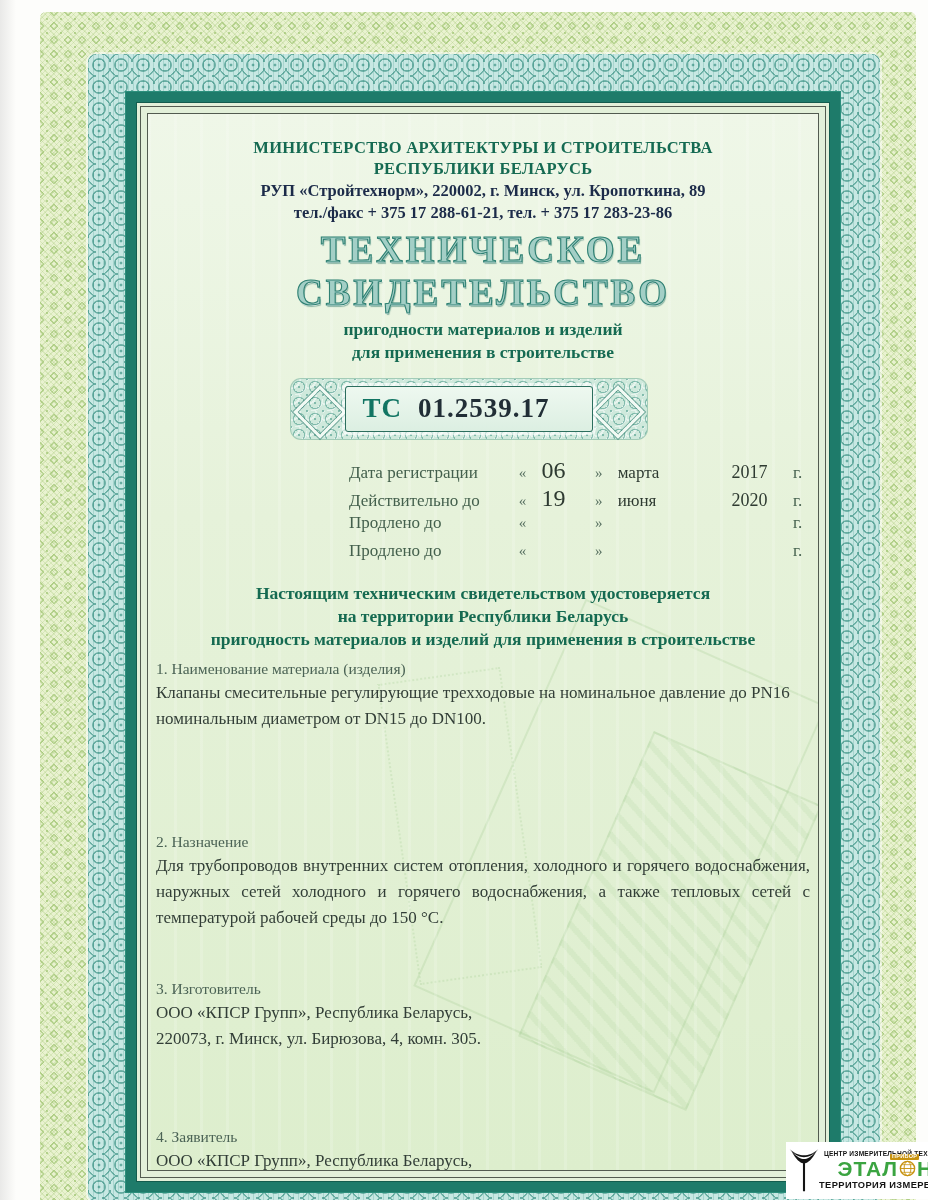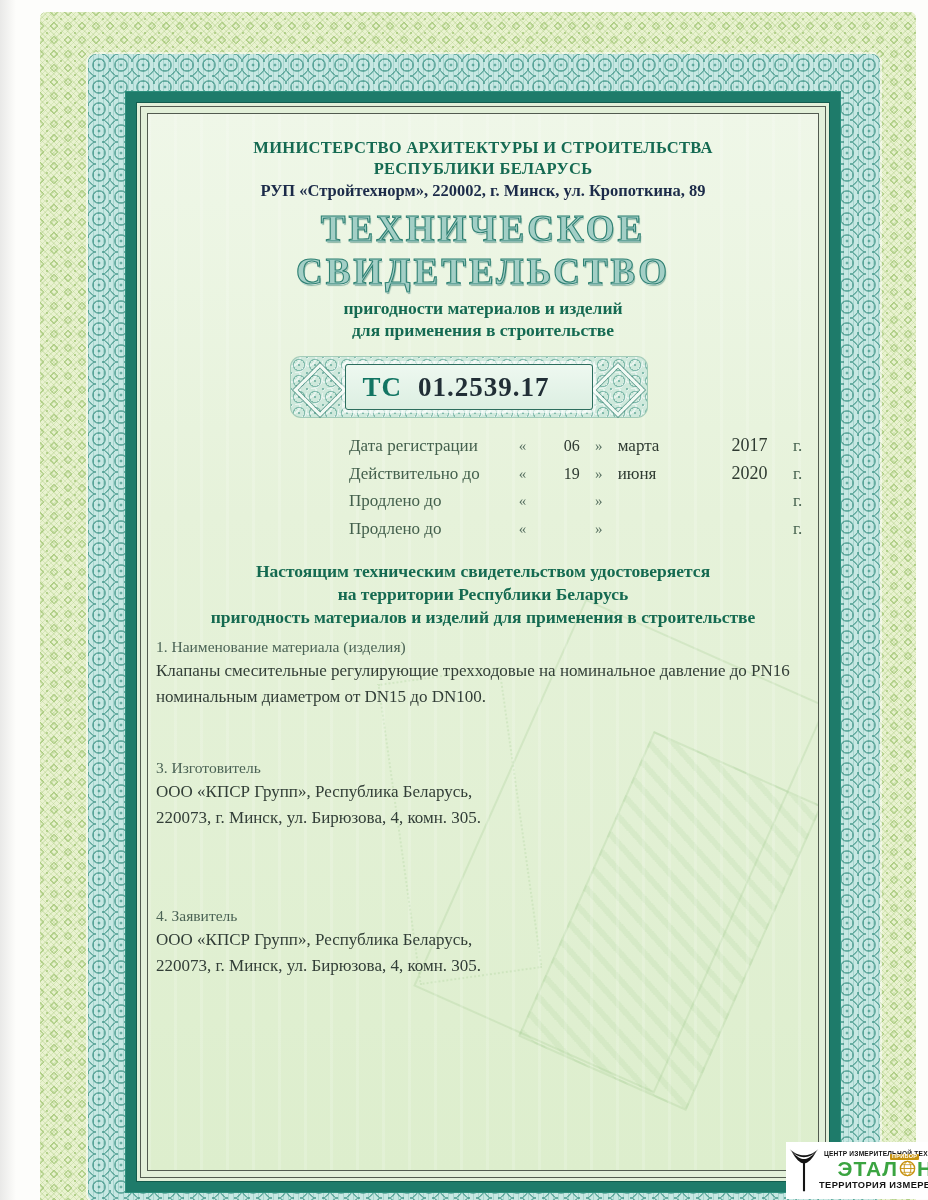--- a/index.html
+++ b/index.html
@@ -66,21 +66,21 @@
     box-shadow:0 0 0 3px rgba(255,255,255,.6);display:flex;align-items:center;justify-content:center;gap:16px;
     font-weight:bold;font-size:27px;}
   .badge-prefix{color:#127563;letter-spacing:1px;}
   .badge-number{color:#212e36;letter-spacing:1px;padding-right:26px;}
 
   
   .dates{margin:18px 0 0 195px;font-size:17px;}
   .date-row{display:flex;align-items:baseline;height:28px;gap:12px;}
   .d-label{width:178px;color:#44604d;}
   .d-q{width:16px;text-align:center;color:#5a7263;font-size:15px;}
-  .d-day{width:44px;text-align:right;color:#2e3a31;font-size:16px;}
+  .d-day{width:44px;text-align:left;color:#2e3a31;font-size:24px;}
   .d-month{width:102px;text-align:left;color:#2e3a31;}
   .d-year{width:72px;text-align:center;color:#2e3a31;font-size:18px;}
   .d-suf{width:22px;color:#44604d;}
 
   
   .statement{margin-top:13px;text-align:center;color:#156a51;font-weight:bold;font-size:17.5px;line-height:1.32;}
   .section{margin-left:2px;margin-right:2px;}
   .sec-label{color:#4b6355;font-size:15.5px;}
   .sec-text{color:#323e37;font-size:17px;line-height:1.53;white-space:pre-line;margin-top:2px;}
   .sec-1{margin-top:9px;} .sec-2{margin-top:101px;} .sec-2 .sec-text{text-align:justify;}
@@ -117,20 +117,21 @@
         <div class="wm wm2"></div>
         <div class="wm wm3"></div>
 
         <div class="flow">
           <div class="ministry">
             <div>МИНИСТЕРСТВО АРХИТЕКТУРЫ И СТРОИТЕЛЬСТВА</div>
             <div>РЕСПУБЛИКИ БЕЛАРУСЬ</div>
           </div>
           <div class="org">
             <div>РУП «Стройтехнорм», 220002, г. Минск, ул. Кропоткина, 89</div>
+            <div>тел./факс + 375 17 288-61-21, тел. + 375 17 283-23-86</div>
           </div>
 
           <div class="doc-title">ТЕХНИЧЕСКОЕ СВИДЕТЕЛЬСТВО</div>
 
           <div class="subtitle">
             <div>пригодности материалов и изделий</div>
             <div>для применения в строительстве</div>
           </div>
 
           <div class="badge-band">
@@ -185,20 +186,24 @@
             <div>Настоящим техническим свидетельством удостоверяется</div>
             <div>на территории Республики Беларусь</div>
             <div>пригодность материалов и изделий для применения в строительстве</div>
           </div>
 
           <div class="section sec-1">
             <div class="sec-label">1. Наименование материала (изделия)</div>
             <div class="sec-text">Клапаны смесительные регулирующие трехходовые на номинальное давление до PN16 номинальным диаметром от DN15 до DN100.</div>
           </div>
 
+          <div class="section sec-2">
+            <div class="sec-label">2. Назначение</div>
+            <div class="sec-text">Для трубопроводов внутренних систем отопления, холодного и горячего водоснабжения, наружных сетей холодного и горячего водоснабжения, а также тепловых сетей с температурой рабочей среды до 150 °С.</div>
+          </div>
 
           <div class="section sec-3">
             <div class="sec-label">3. Изготовитель</div>
             <div class="sec-text">ООО «КПСР Групп», Республика Беларусь,
 220073, г. Минск, ул. Бирюзова, 4, комн. 305.</div>
           </div>
 
           <div class="section sec-4">
             <div class="sec-label">4. Заявитель</div>
             <div class="sec-text">ООО «КПСР Групп», Республика Беларусь,

